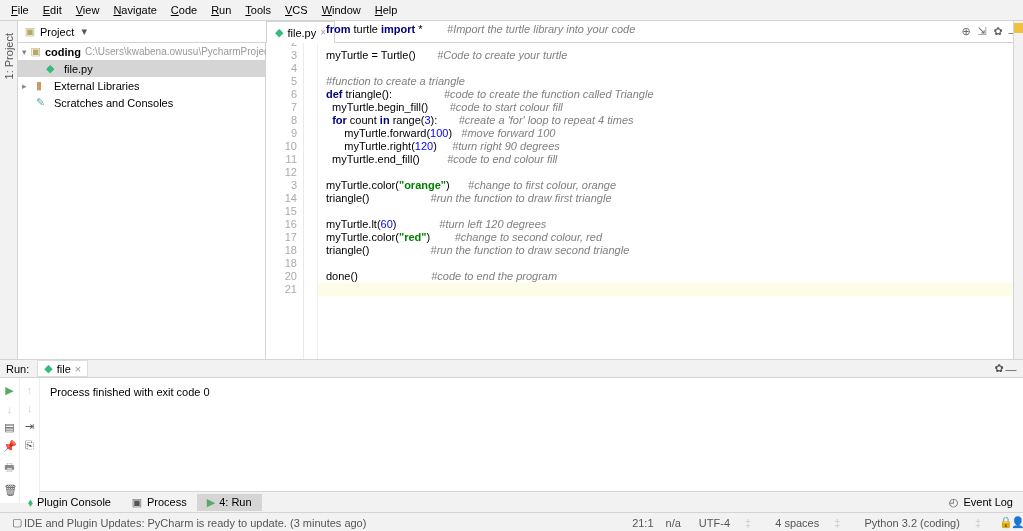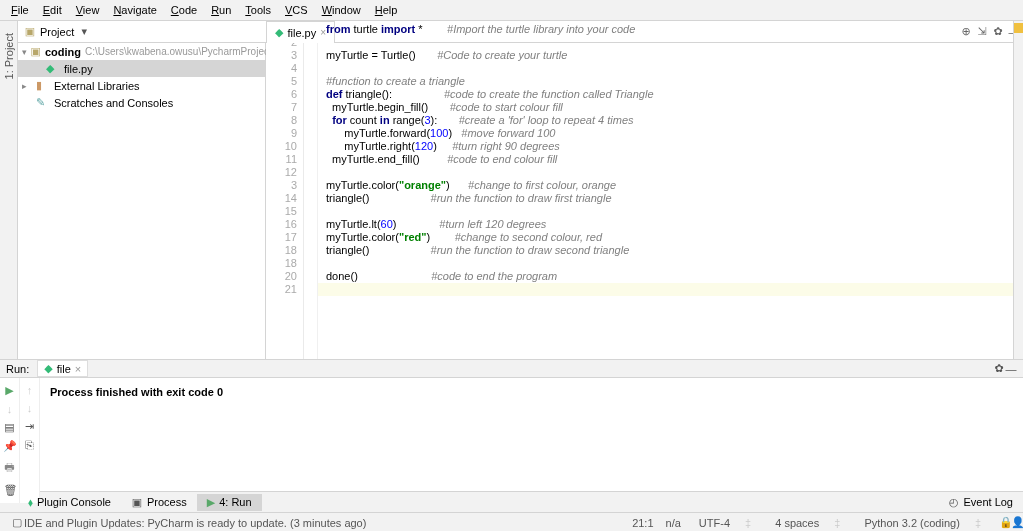--- a/index.html
+++ b/index.html
@@ -37,21 +37,21 @@
 .code .fn { color:#000; }
 .code .hl { background:#fcfce8; display:block; margin-left:-8px; padding-left:8px; }
 .foldcol { width:14px; background:#fff; border-right:1px solid #f0f0f0; }
 .foldcol .play { color:#59a869; font-size:9px; padding-left:2px; }
 .runpanel { border-top:1px solid #d4d4d4; height:132px; display:flex; flex-direction:column; }
 .runhdr { height:21px; display:flex; align-items:center; background:#f2f2f2; border-bottom:1px solid #d4d4d4; padding:0 6px; }
 .runhdr .spacer { flex:1; }
 .runbody { flex:1; display:flex; }
 .runside { width:20px; display:flex; flex-direction:column; align-items:center; gap:6px; padding:6px 0; background:#fff; border-right:1px solid #eee; }
 .runside2 { width:20px; display:flex; flex-direction:column; align-items:center; gap:6px; padding:6px 0; background:#fff; border-right:1px solid #eee; }
-.runout { flex:1; padding:8px 10px; font-family:Consolas,monospace; font-size:11px;font-weight:bold; }
+.runout { flex:1; padding:8px 10px; font-family:Consolas,monospace; font-size:11px; }
 .bottombar { height:21px; display:flex; align-items:center; background:#f2f2f2; border-top:1px solid #d4d4d4; }
 .bottombar .btab { padding:2px 10px; display:flex; align-items:center; gap:4px; cursor:default; }
 .bottombar .btab.active { background:#d5d5d5; }
 .bottombar .spacer { flex:1; }
 .statusbar { height:20px; display:flex; align-items:center; background:#f2f2f2; border-top:1px solid #d4d4d4; padding:0 6px; font-size:10.5px; color:#555; }
 .statusbar .spacer { flex:1; }
 .statusbar span { padding:0 6px; }
 .sep { color:#ccc; }
 .ico { display:inline-block; width:12px; text-align:center; color:#555; }
 .pyico { color:#3b7; }

